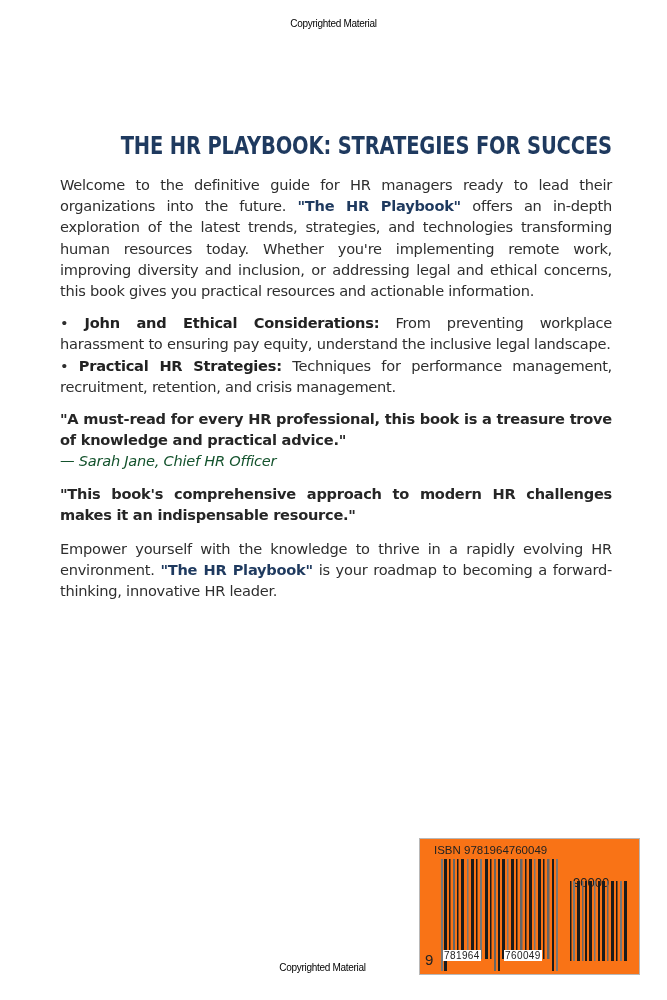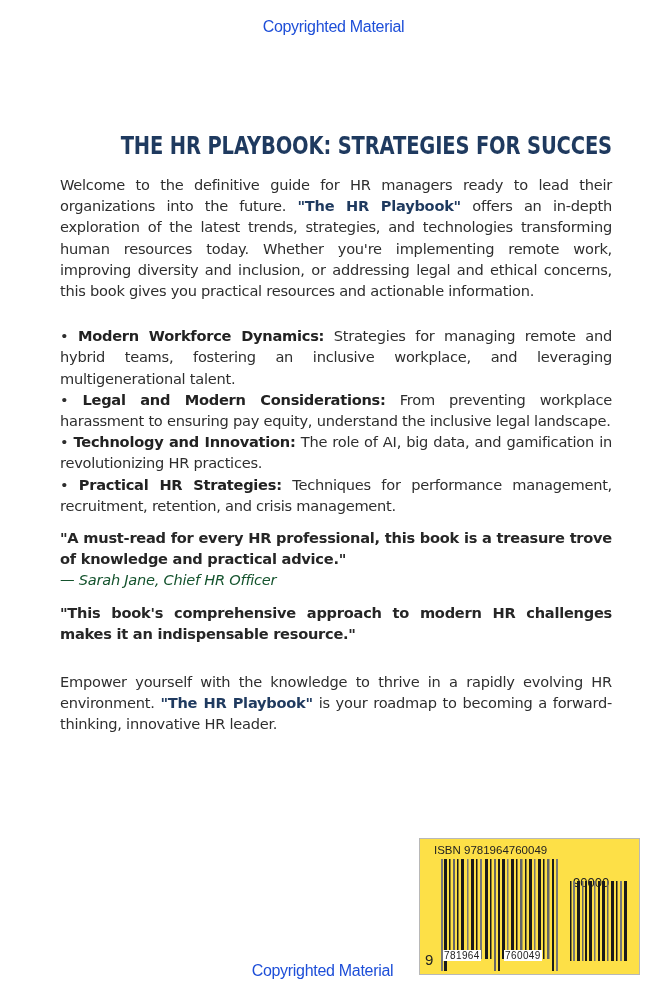--- a/index.html
+++ b/index.html
@@ -1,54 +1,54 @@
 <!DOCTYPE html>
 <html><head>
   <meta charset="utf-8">
   <style>
     * { margin: 0; padding: 0; box-sizing: border-box; }
     html, body { width: 667px; height: 1000px; background: #ffffff; overflow: hidden; }
     body { position: relative; font-family: "DejaVu Sans", sans-serif; color: #2b2b2b; }
 
     .watermark {
       position: absolute; left: 0; width: 667px; text-align: center;
-      font-family: "Liberation Sans", sans-serif; font-size: 16px;
-      color: #1d4ed8; letter-spacing: -0.3px;
+      font-family: "Liberation Sans", sans-serif; font-size: 10px;
+      color: #000000; letter-spacing: -0.3px;
     }
     .watermark.top { top: 18px; }
     .watermark.bottom { top: 962px; left: -11px; }
 
     .title {
       position: absolute; left: 60px; width: 552px; top: 131px;
       text-align: center; font-family: "DejaVu Sans", sans-serif;
       font-weight: bold; font-size: 25px; color: #1f3a5f;
       letter-spacing: -0.2px; transform: scaleX(0.78); transform-origin: center;
       white-space: nowrap;
     }
 
     .content {
       position: absolute; left: 60px; width: 552px; top: 174px;
       font-size: 14.6px; line-height: 21.2px; color: #2e2e2e;
       letter-spacing: -0.25px;
     }
     .para { text-align: justify; text-align-last: left; }
     .hl { color: #1f3a5f; font-weight: bold; }
-    .intro { margin-bottom: 24px; }
+    .intro { margin-bottom: 11px; }
     .bullets .item { text-align: justify; text-align-last: left; }
     .bullets .item b { font-weight: bold; color: #222; }
     .bullets { margin-bottom: 11px; }
 
     .quote { margin-bottom: 11px; }
     .quote .qtext { font-weight: bold; color: #262626; text-align: justify; text-align-last: left; }
     .quote .qattr { font-style: italic; color: #14532d; }
-    .outro { margin-top: 27px; }
+    .outro { margin-top: 13px; }
 
     .barcode-box {
       position: absolute; left: 419px; top: 838px; width: 221px; height: 137px;
-      border: 1.5px solid #b8b8b8; background: #fde047;
+      border: 1.5px solid #b8b8b8; background: #f97316;
     }
     .isbn-label {
       position: absolute; left: 14px; top: 5px;
       font-family: "Liberation Sans", sans-serif; font-size: 11.5px; color: #222;
     }
     .addon-label {
       position: absolute; left: 153px; top: 36px;
       font-family: "Liberation Sans", sans-serif; font-size: 13px; color: #222;
     }
     .bars-main { position: absolute; left: 21px; top: 20px; height: 112px; width: 118px; }
@@ -70,23 +70,21 @@
 <body>
 
 <div class="watermark top">Copyrighted Material</div>
 
 <h1 class="title">THE HR PLAYBOOK: STRATEGIES FOR SUCCES</h1>
 
 <div class="content">
   <p class="para intro"><span>Welcome to the definitive guide for HR managers ready to lead their organizations into the future. </span><span class="hl">"The HR Playbook"</span><span> offers an in-depth exploration of the latest trends, strategies, and technologies transforming human resources today. Whether you're implementing remote work, improving diversity and inclusion, or addressing legal and ethical concerns, this book gives you practical resources and actionable information.</span></p>
 
   <div class="bullets">
-    <p class="item"><span>• </span><b>Modern Workforce Dynamics:</b><span> Strategies for managing remote and hybrid teams, fostering an inclusive workplace, and leveraging multigenerational talent.</span></p>
-    <p class="item"><span>• </span><b>Legal and Modern Considerations:</b><span> From preventing workplace harassment to ensuring pay equity, understand the inclusive legal landscape.</span></p>
-    <p class="item"><span>• </span><b>Technology and Innovation:</b><span> The role of AI, big data, and gamification in revolutionizing HR practices.</span></p>
+    <p class="item"><span>• </span><b>John and Ethical Considerations:</b><span> From preventing workplace harassment to ensuring pay equity, understand the inclusive legal landscape.</span></p>
     <p class="item"><span>• </span><b>Practical HR Strategies:</b><span> Techniques for performance management, recruitment, retention, and crisis management.</span></p>
   </div>
 
   <div class="quote">
     <p class="qtext">"A must-read for every HR professional, this book is a treasure trove of knowledge and practical advice."</p>
     <p class="qattr">— Sarah Jane, Chief HR Officer</p>
   </div>
   <div class="quote">
     <p class="qtext">"This book's comprehensive approach to modern HR challenges makes it an indispensable resource."</p>
   </div>

